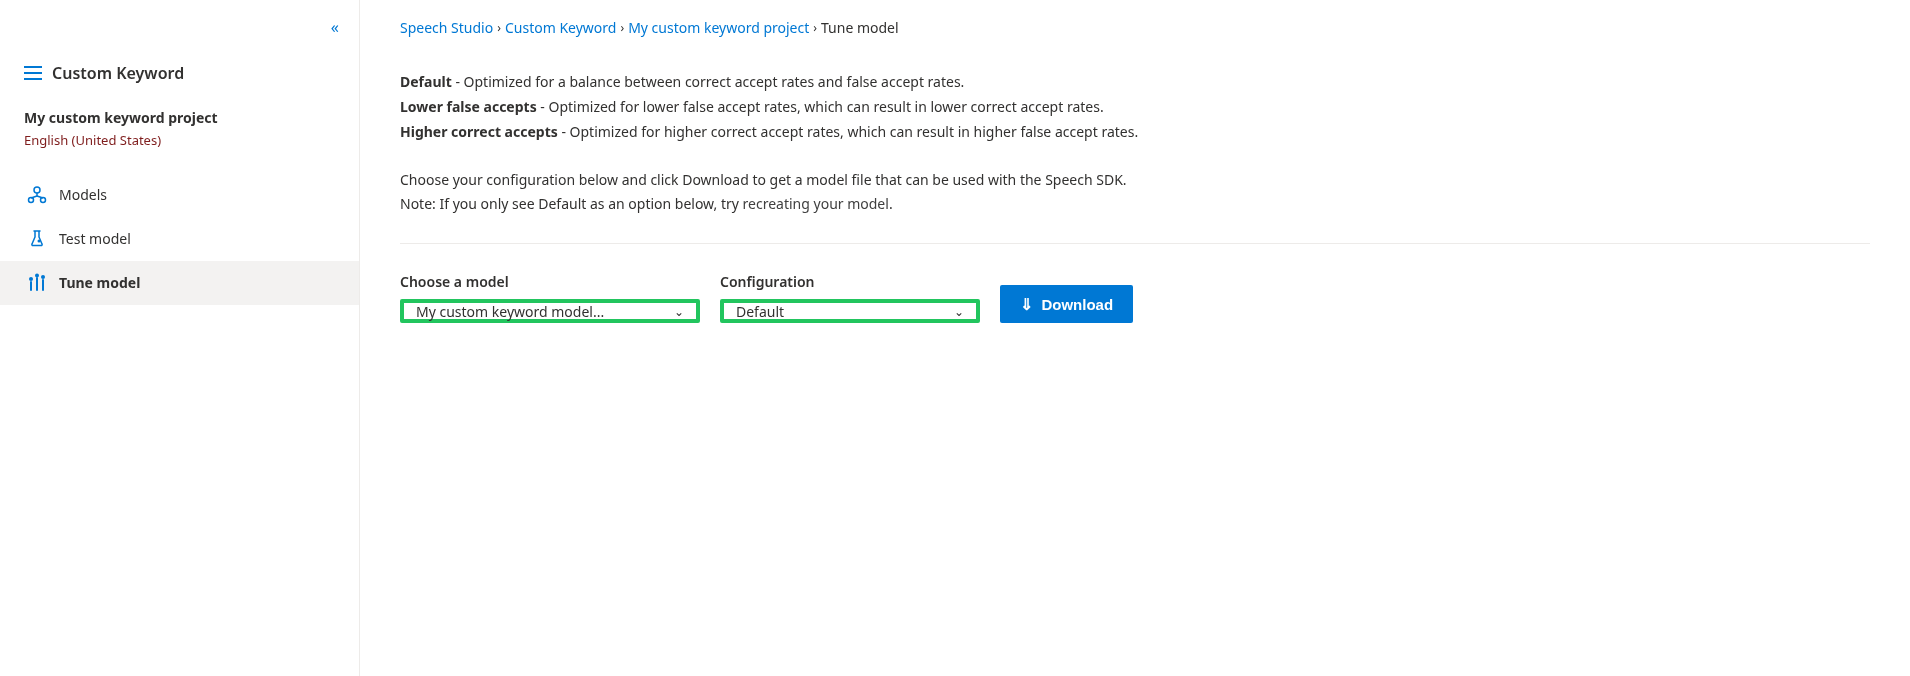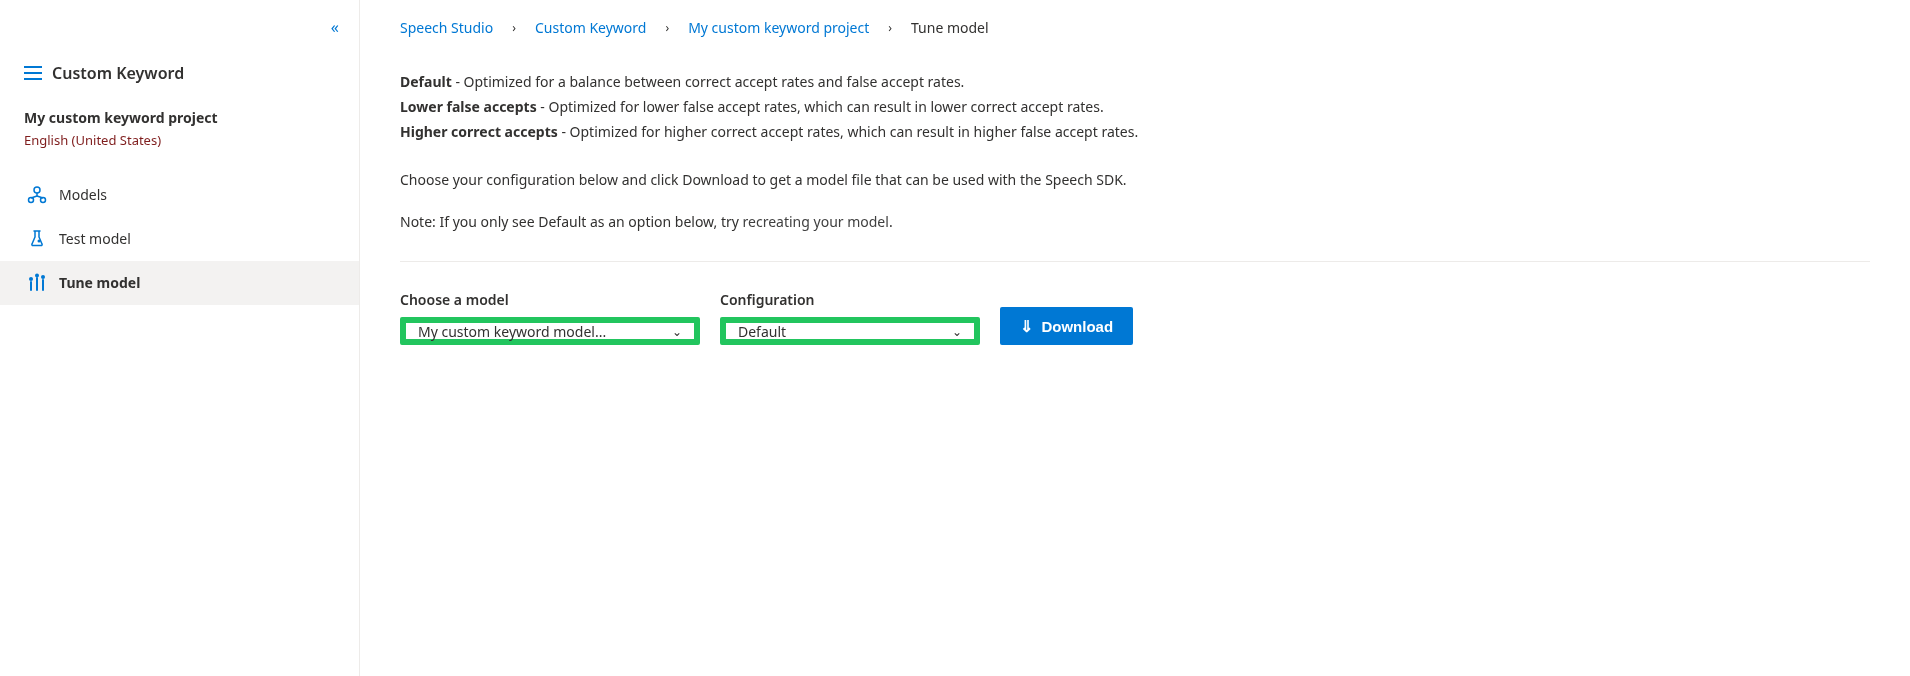--- a/index.html
+++ b/index.html
@@ -99,21 +99,21 @@
     .main {
       flex: 1;
       overflow-y: auto;
       padding: 0 40px 40px;
     }
 
     
     .breadcrumb {
       display: flex;
       align-items: center;
-      gap: 19px;
+      gap: 4px;
       padding: 18px 0 24px;
       font-size: 14px;
     }
     .breadcrumb-item {
       color: #0078d4;
       cursor: pointer;
     }
     .breadcrumb-sep {
       color: #323130;
       font-size: 12px;
@@ -139,21 +139,21 @@
     }
     .config-list p {
       font-size: 14px;
     }
     .config-list strong {
       font-weight: 700;
     }
     .content-instruction {
       font-size: 14px;
       color: #323130;
-      margin-bottom: 20px;
+      margin-bottom: 2px;
       line-height: 1.6;
     }
     .content-note {
       font-size: 14px;
       color: #323130;
       margin-bottom: 28px;
       line-height: 1.6;
     }
     .content-note a {
       color: #404040;
@@ -179,21 +179,21 @@
     }
     .form-label {
       font-size: 14px;
       font-weight: 600;
       color: #323130;
     }
     .form-select {
       display: flex;
       align-items: center;
       justify-content: space-between;
-      border: 6px solid #22c55e;
+      border: 4px solid #22c55e;
       border-radius: 2px;
       padding: 8px 12px;
       background: #fff;
       cursor: pointer;
       font-size: 14px;
       color: #323130;
       min-width: 300px;
       height: 22px;
     }
     .form-select.config-select {

